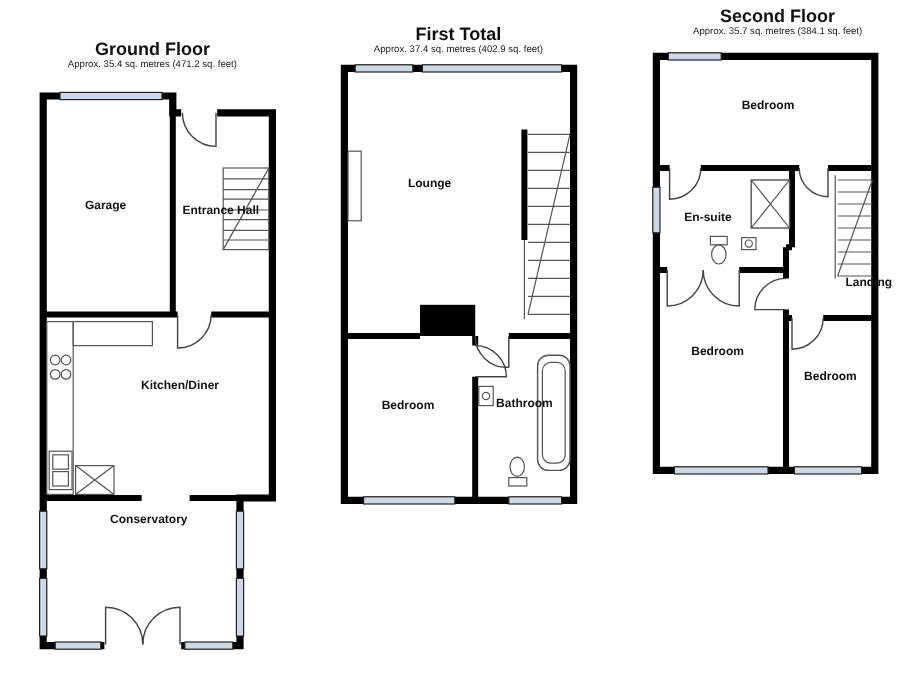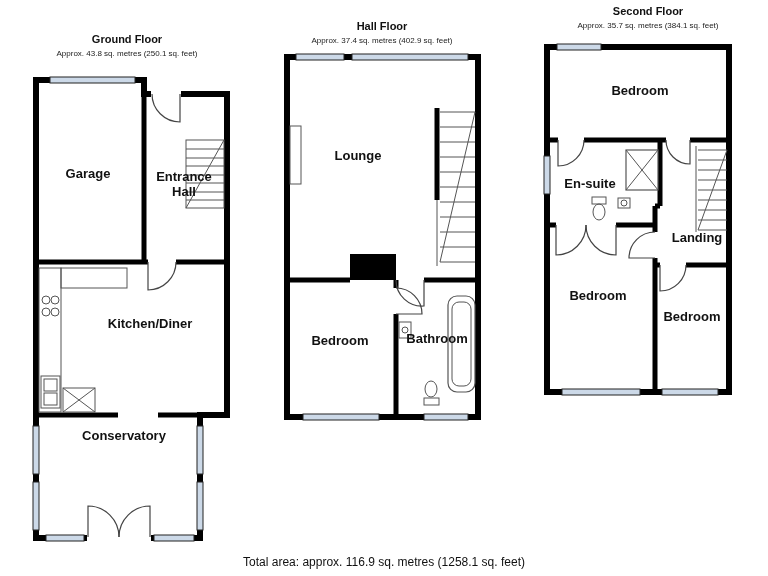--- a/index.html
+++ b/index.html
@@ -4,23 +4,23 @@
 <style>
   html,body{margin:0;padding:0;}
   body{
     width:768px;height:576px;position:relative;overflow:hidden;
     background:#ffffff;
     font-family:"Liberation Sans", sans-serif;
   }
   .stage{position:absolute;left:0;top:0;width:768px;height:576px;}
   svg{position:absolute;left:0;top:0;}
   .label{position:absolute;transform:translateX(-50%);text-align:center;color:#111;}
-  .floor-title{font-weight:bold;font-size:11px;white-space:nowrap;}
+  .floor-title{font-weight:bold;font-size:15px;white-space:nowrap;}
   .floor-sub{font-size:8px;color:#222;white-space:nowrap;}
-  .room-label{font-weight:bold;font-size:13px;white-space:nowrap;}
+  .room-label{font-weight:bold;font-size:10px;white-space:nowrap;}
   .room-label.wrap{white-space:normal;width:66px;line-height:1.15;}
   .total{font-size:12px;white-space:nowrap;color:#111;}
 
   .room{fill:#ffffff;stroke:#000000;stroke-width:6;stroke-linejoin:miter;}
   .wall{fill:none;stroke:#000000;stroke-width:5;stroke-linecap:butt;}
   .gap{fill:#ffffff;stroke:none;}
   .win{fill:#ccd9e8;stroke:#222222;stroke-width:1;}
   .door{fill:none;stroke:#444444;stroke-width:1.2;}
   .tread{fill:none;stroke:#555555;stroke-width:1;}
   .fix{fill:#ffffff;stroke:#555555;stroke-width:1.2;}
@@ -154,37 +154,36 @@
         </g>
         <g>
           <rect class="fixn" x="618" y="198" width="12" height="10"></rect>
           <circle class="fixn" cx="624" cy="203" r="3"></circle>
         </g>
       </g>
     </g>
   </svg>
 
   <div class="label floor-title" style="left:127px;top:33px;">Ground Floor</div>
-  <div class="label floor-sub" style="left:127px;top:49px;">Approx. 43.8 sq. metres (250.1 sq. feet)</div>
+  <div class="label floor-sub" style="left:127px;top:49px;">Approx. 35.4 sq. metres (471.2 sq. feet)</div>
 
-  <div class="label floor-title" style="left:382px;top:20px;">Hall Floor</div>
+  <div class="label floor-title" style="left:382px;top:20px;">First Total</div>
   <div class="label floor-sub" style="left:382px;top:36px;">Approx. 37.4 sq. metres (402.9 sq. feet)</div>
 
   <div class="label floor-title" style="left:648px;top:5px;">Second Floor</div>
   <div class="label floor-sub" style="left:648px;top:21px;">Approx. 35.7 sq. metres (384.1 sq. feet)</div>
 
   <div class="label room-label" style="left:88px;top:166px;text-align:right;">Garage</div>
   <div class="label room-label wrap" style="left:184px;top:136px;margin-top:34px;">Entrance Hall</div>
   <div class="label room-label" style="left:150px;top:316px;">Kitchen/Diner</div>
   <div class="label room-label" style="left:114px;top:428px;margin-left:10px;">Conservatory</div>
 
   <div class="label room-label" style="left:358px;top:148px;">Lounge</div>
   <div class="label room-label" style="left:340px;top:333px;">Bedroom</div>
   <div class="label room-label" style="left:437px;top:331px;text-align:center;">Bathroom</div>
 
   <div class="label room-label" style="left:640px;top:83px;">Bedroom</div>
   <div class="label room-label" style="left:590px;top:176px;">En-suite</div>
-  <div class="label room-label" style="left:697px;top:230px;">Landing</div>
+  <div class="label room-label" style="left:724px;top:230px;">Landing</div>
   <div class="label room-label" style="left:598px;top:288px;">Bedroom</div>
   <div class="label room-label" style="left:692px;top:309px;">Bedroom</div>
 
-  <div class="label total" style="left:384px;top:555px;">Total area: approx. 116.9 sq. metres (1258.1 sq. feet)</div>
 </div>
 
 </body></html>

